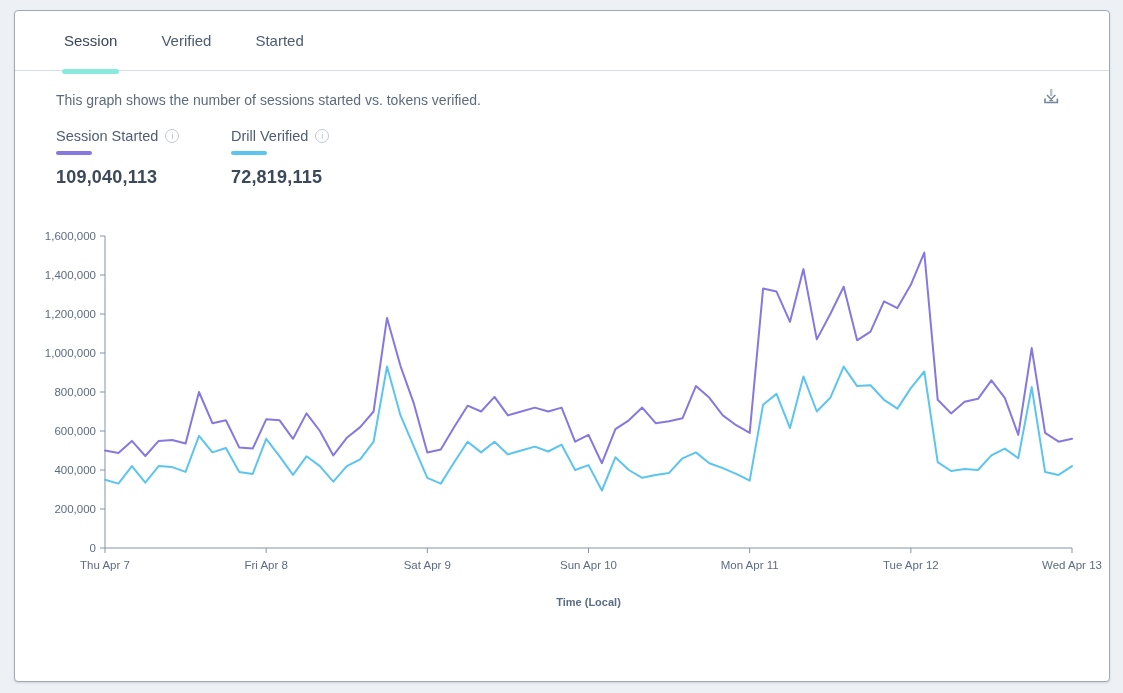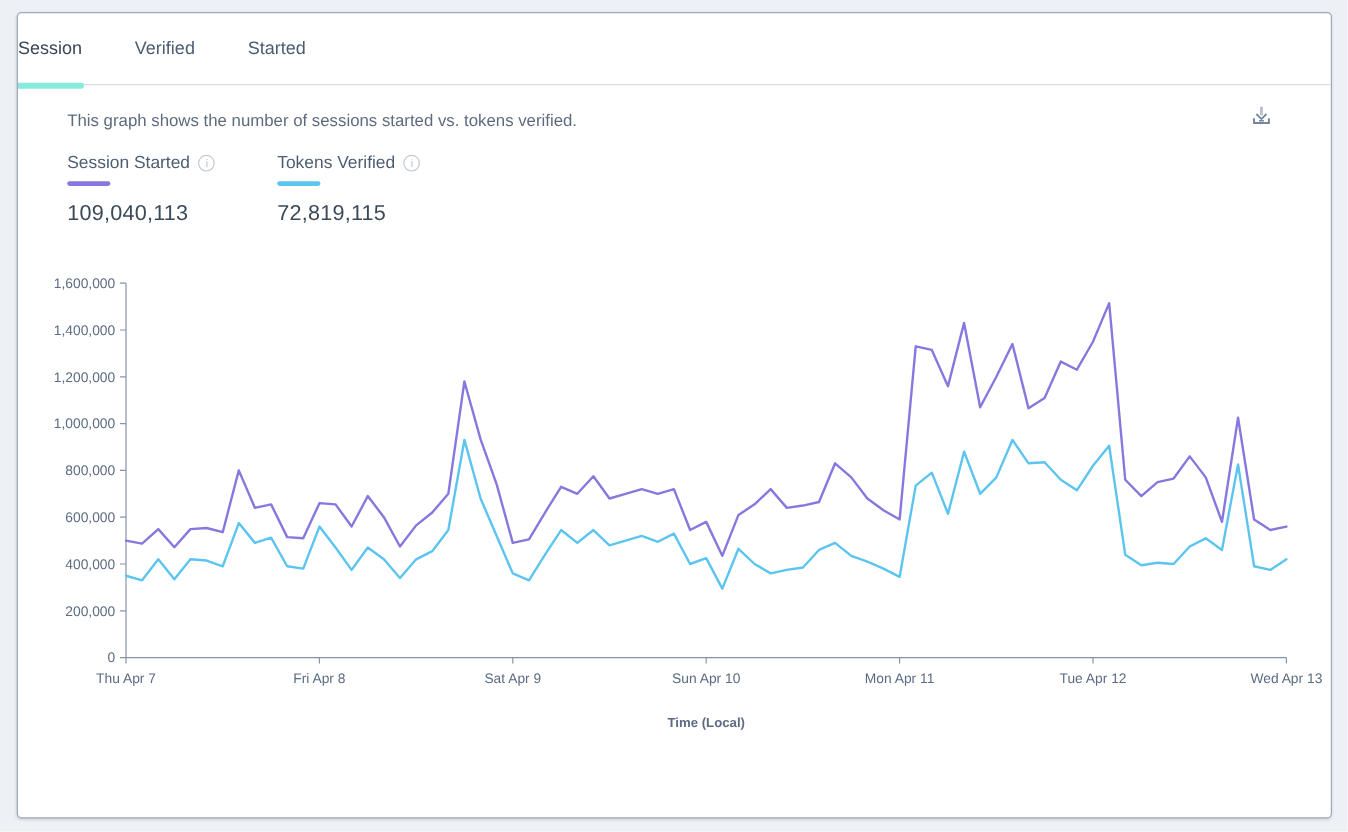--- a/index.html
+++ b/index.html
@@ -18,20 +18,21 @@
     border-radius: 4px;
     box-shadow: 0 1px 2px rgba(120,130,145,.25);
     overflow: hidden;
   }
   
   .tabbar {
     display: flex;
     align-items: center;
     gap: 44px;
     height: 60px;
+    padding-left: 49px;
     border-bottom: 1px solid #d8dde3;
   }
   .tab {
     position: relative;
     font-size: 15px;
     color: #4c5c71;
     cursor: pointer;
     height: 60px;
     display: flex;
     align-items: center;
@@ -85,21 +86,21 @@
     align-items: center; justify-content: center;
     cursor: pointer;
   }
   .metric-underline {
     width: 36px; height: 4px;
     border-radius: 2px;
     margin: 7px 0 12px;
   }
   .metric-value {
     font-size: 18px;
-    font-weight: normal;
+    font-weight: bold;
     color: #3c4959;
     letter-spacing: .2px;
   }
   
   .chart-wrap { margin-top: 34px; }
   svg text.tick  { font: 11.5px "Liberation Sans", sans-serif; fill: #5c6c82; }
   svg text.axis-title { font: bold 11px "Liberation Sans", sans-serif; fill: #5c6c82; }
 </style>
 </head>
 <body>
@@ -134,21 +135,21 @@
     <div class="metric">
       <div class="metric-label-row">
         <span>Session Started</span>
         <i class="info-icon">i</i>
       </div>
       <div class="metric-underline" style="background:#8678DE;"></div>
       <div class="metric-value">109,040,113</div>
     </div>
     <div class="metric">
       <div class="metric-label-row">
-        <span>Tokens Verified</span>
+        <span>Drill Verified</span>
         <i class="info-icon">i</i>
       </div>
       <div class="metric-underline" style="background:#5CC5EF;"></div>
       <div class="metric-value">72,819,115</div>
     </div>
   </div>
 
   <div class="chart-wrap">
     <svg id="chart-svg" width="1096" height="404">
         <line x1="90" y1="14" x2="90" y2="326" stroke="#8493a8"></line>

